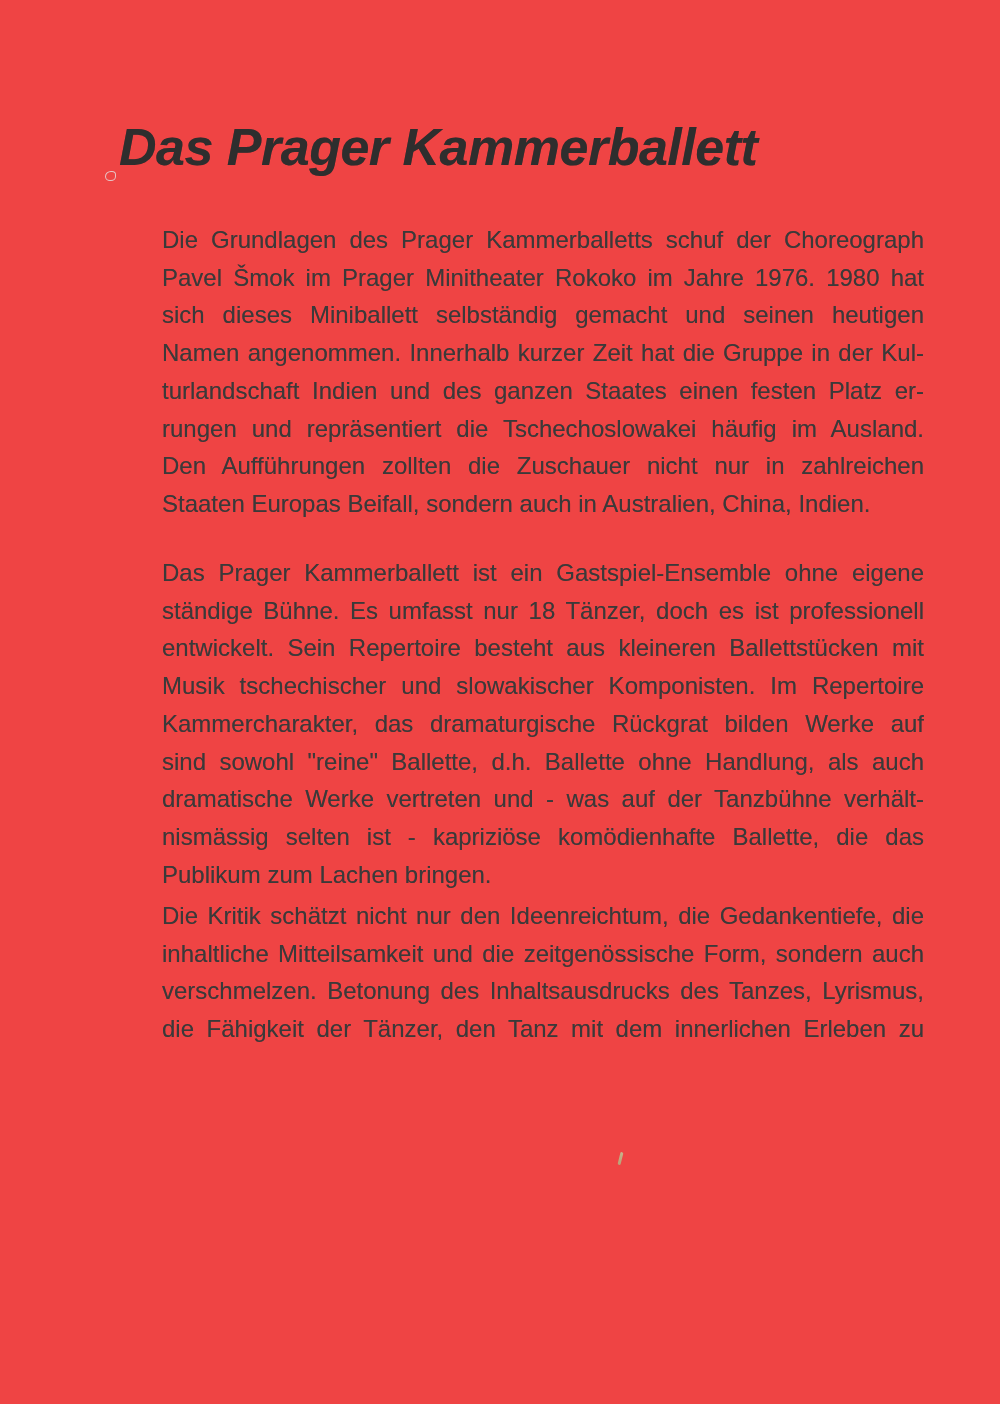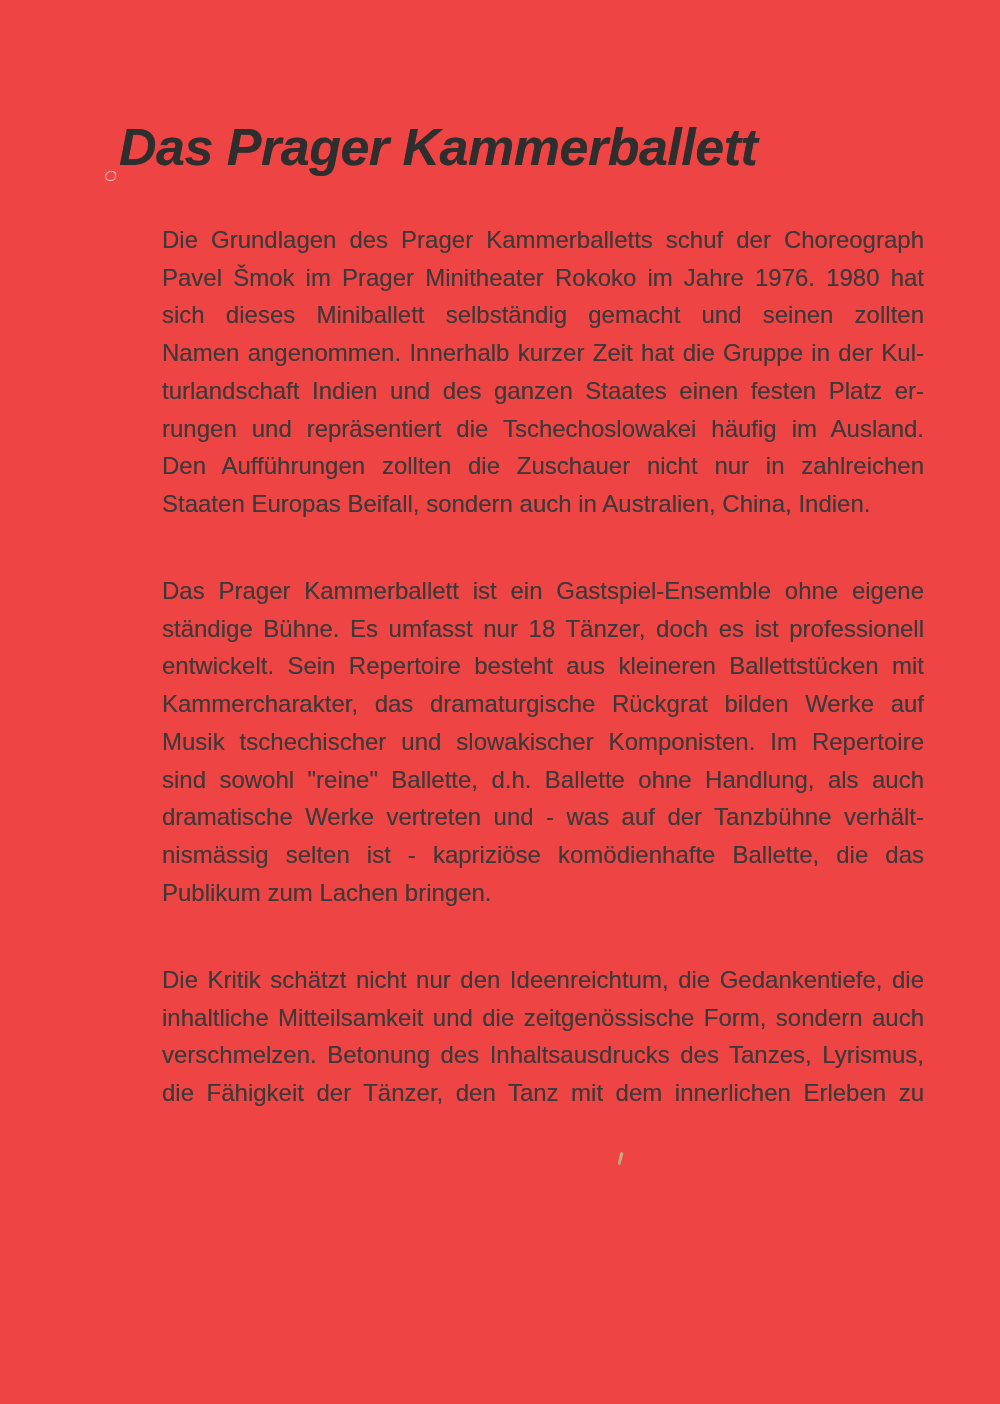--- a/index.html
+++ b/index.html
@@ -41,22 +41,22 @@
   .para .line {
     text-align: justify;
     text-align-last: justify;
     white-space: normal;
   }
   .para .line.last {
     text-align: center;
     text-align-last: left;
   }
   #para-1 { top: 221px; }
-  #para-2 { top: 572px; }
-  #para-3 { top: 961px; }
+  #para-2 { top: 554px; }
+  #para-3 { top: 897px; }
   .artifact-apostrophe {
     position: absolute;
     left: 619px;
     top: 1152px;
     width: 3px;
     height: 13px;
     background: linear-gradient(#c9b28a, #b9a177);
     border-radius: 2px;
     transform: rotate(14deg);
   }
@@ -76,34 +76,34 @@
 
 <div id="page">
 
   <h1 class="doc-title">Das Prager Kammerballett</h1>
 
   <span class="artifact-speck"></span>
 
   <div id="para-1" class="para">
     <div class="line">Die Grundlagen des Prager Kammerballetts schuf der Choreograph</div>
     <div class="line">Pavel Šmok im Prager Minitheater Rokoko im Jahre 1976. 1980 hat</div>
-    <div class="line">sich dieses Miniballett selbständig gemacht und seinen zollten</div>
+    <div class="line">sich dieses Miniballett selbständig gemacht und seinen heutigen</div>
     <div class="line">Namen angenommen. Innerhalb kurzer Zeit hat die Gruppe in der Kul-</div>
     <div class="line">turlandschaft Indien und des ganzen Staates einen festen Platz er-</div>
     <div class="line">rungen und repräsentiert die Tschechoslowakei häufig im Ausland.</div>
     <div class="line">Den Aufführungen zollten die Zuschauer nicht nur in zahlreichen</div>
     <div class="line last">Staaten Europas Beifall, sondern auch in Australien, China, Indien.</div>
   </div>
 
   <div id="para-2" class="para">
     <div class="line">Das Prager Kammerballett ist ein Gastspiel-Ensemble ohne eigene</div>
     <div class="line">ständige Bühne. Es umfasst nur 18 Tänzer, doch es ist professionell</div>
     <div class="line">entwickelt. Sein Repertoire besteht aus kleineren Ballettstücken mit</div>
+    <div class="line">Musik tschechischer und slowakischer Komponisten. Im Repertoire</div>
     <div class="line">Kammercharakter, das dramaturgische Rückgrat bilden Werke auf</div>
-    <div class="line">Musik tschechischer und slowakischer Komponisten. Im Repertoire</div>
     <div class="line">sind sowohl "reine" Ballette, d.h. Ballette ohne Handlung, als auch</div>
     <div class="line">dramatische Werke vertreten und - was auf der Tanzbühne verhält-</div>
     <div class="line">nismässig selten ist - kapriziöse komödienhafte Ballette, die das</div>
     <div class="line last">Publikum zum Lachen bringen.</div>
   </div>
 
   <div id="para-3" class="para">
     <div class="line">Die Kritik schätzt nicht nur den Ideenreichtum, die Gedankentiefe, die</div>
     <div class="line">inhaltliche Mitteilsamkeit und die zeitgenössische Form, sondern auch</div>
     <div class="line">verschmelzen. Betonung des Inhaltsausdrucks des Tanzes, Lyrismus,</div>

